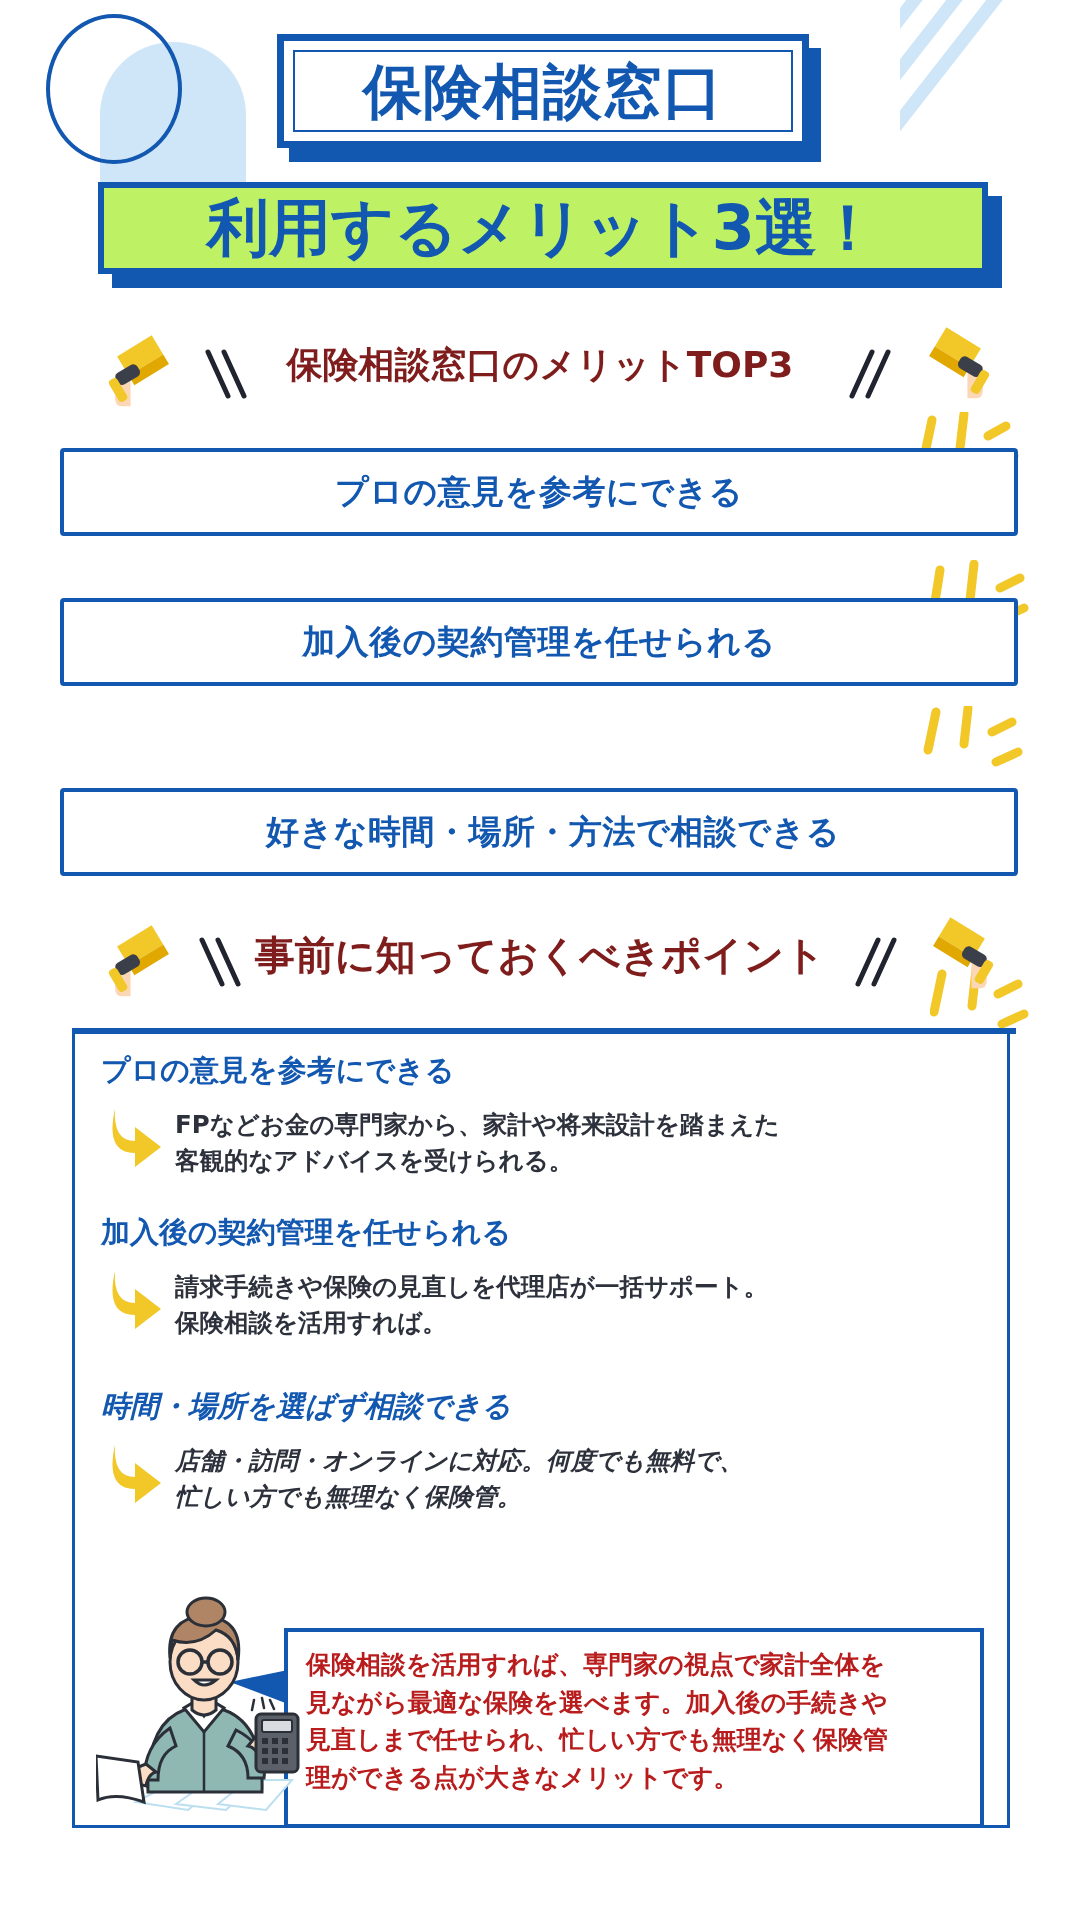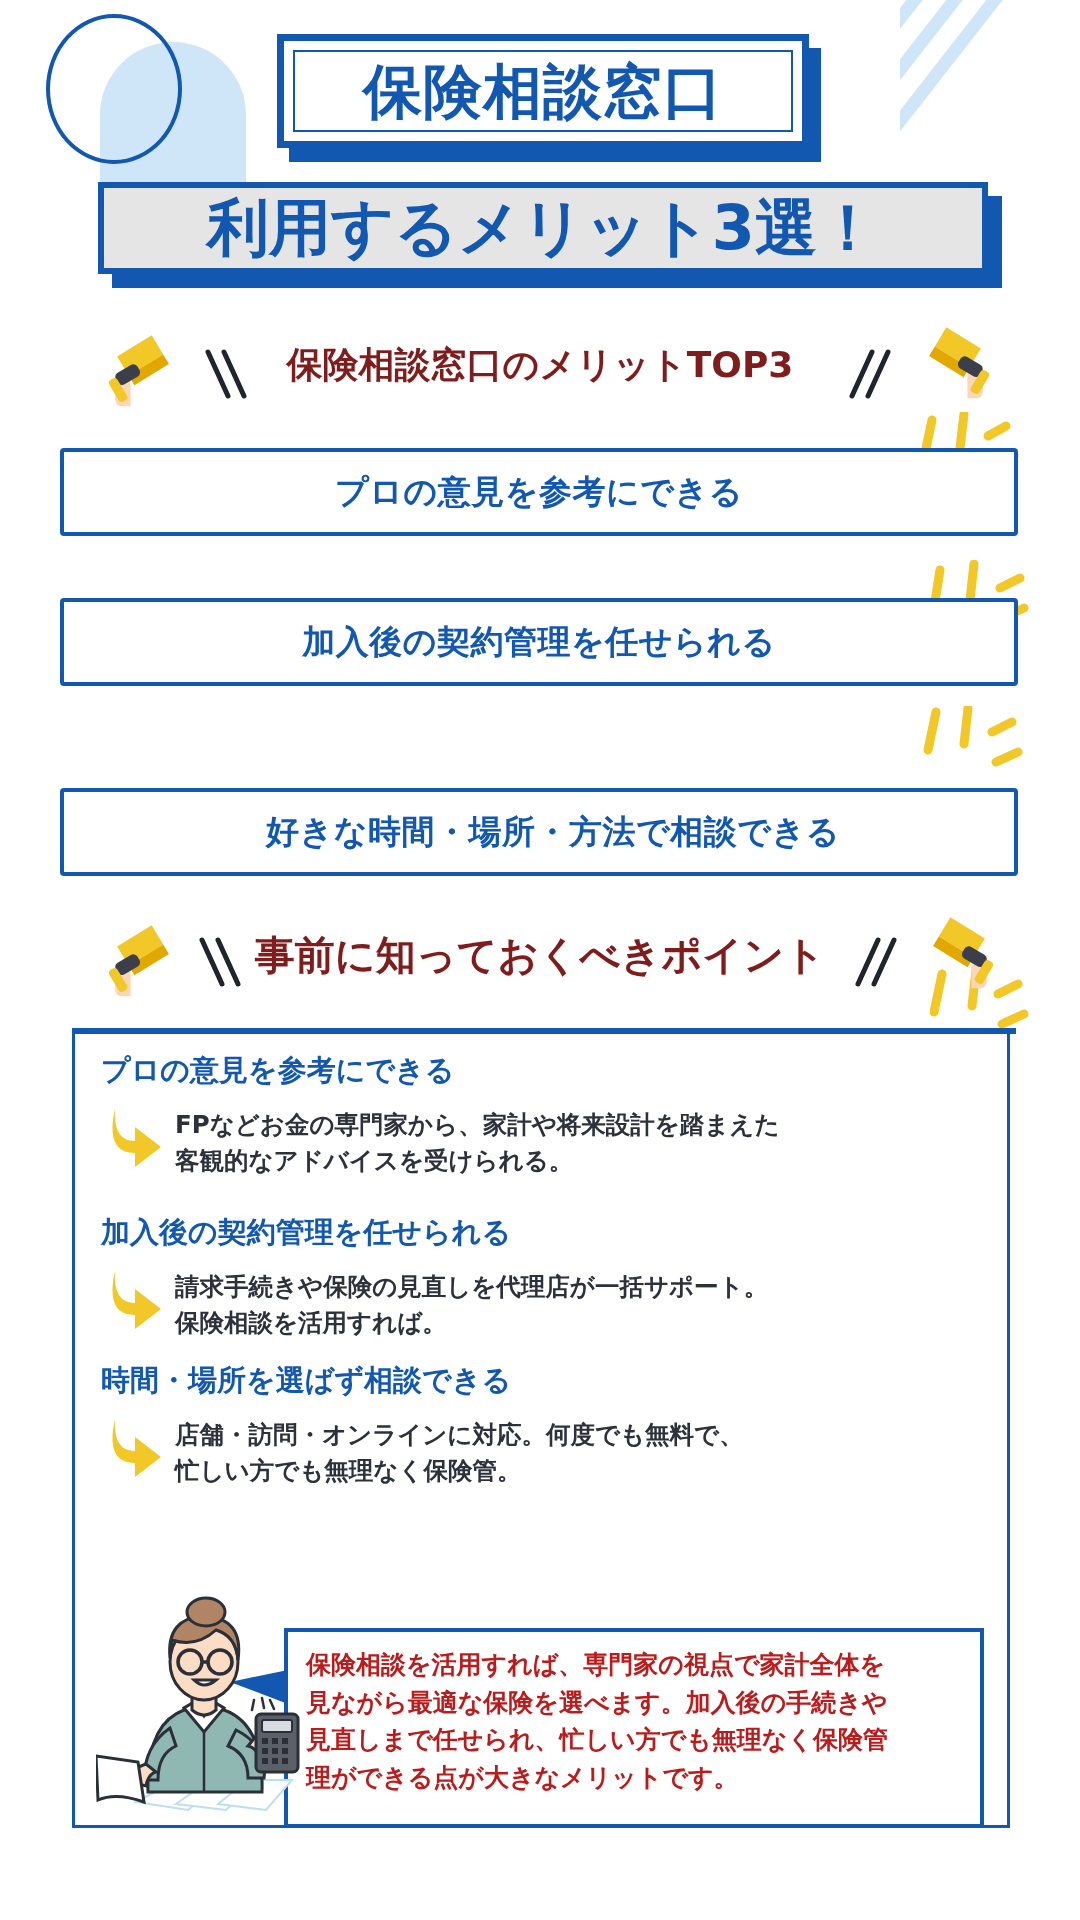--- a/index.html
+++ b/index.html
@@ -56,21 +56,21 @@
     font-family: "DejaVu Sans", sans-serif;
   }
 
   .subtitle-wrap { position:absolute; left: 98px; top: 182px; z-index: 5; }
   .subtitle-shadow {
     position:absolute; left: 14px; top: 14px;
     width: 890px; height: 92px; background:#1257b0;
   }
   .subtitle-box {
     position: relative; width: 890px; height: 92px;
-    border: 6px solid #1257b0; background:#e5e5e5;
+    border: 6px solid #1257b0; background:#bef264;
     display:flex; align-items:center; justify-content:center;
   }
   .subtitle-text {
     font-size: 62px; font-weight: 900; color:#1257b0; line-height:1;
     font-family: "DejaVu Sans", sans-serif; letter-spacing: 0px;
   }
 
   
   .sec-head { position:absolute; z-index: 6; width: 1080px; height: 110px;
               display:flex; align-items:center; justify-content:center; }
@@ -317,21 +317,21 @@
         <div class="hookarrow">
           <svg viewBox="0 0 66 66">
             <path d="M14 4 Q12 36 34 36 L34 22 L60 42 L34 62 L34 48 Q4 48 14 4 Z" fill="#f2c728"></path>
           </svg>
         </div>
         <div class="d">請求手続きや保険の見直しを代理店が一括サポート。
 保険相談を活用すれば。</div>
       </div>
     </div>
 
-    <div class="item" style="top:334px;">
+    <div class="item" style="top:360px;font-style:italic;">
       <div class="h">時間・場所を選ばず相談できる</div>
       <div class="body">
         <div class="hookarrow">
           <svg viewBox="0 0 66 66">
             <path d="M14 4 Q12 36 34 36 L34 22 L60 42 L34 62 L34 48 Q4 48 14 4 Z" fill="#f2c728"></path>
           </svg>
         </div>
         <div class="d">店舗・訪問・オンラインに対応。何度でも無料で、
 忙しい方でも無理なく保険管。</div>
       </div>

